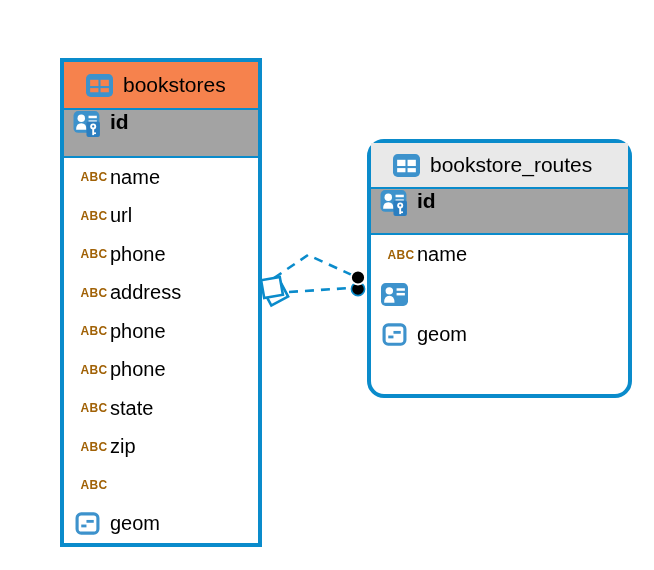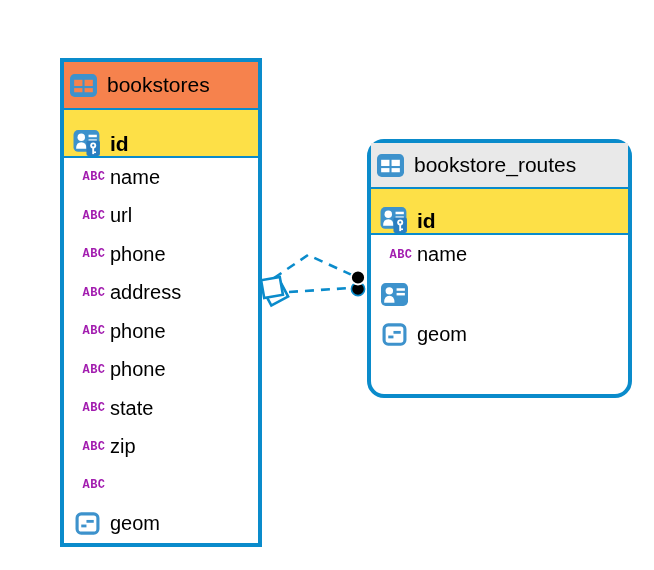--- a/index.html
+++ b/index.html
@@ -10,46 +10,46 @@
     color:#000;
   }
   .entity{
     position:absolute;
     background:#fff;
     border:4px solid #0a8bcb;
     box-sizing:border-box;
   }
   .hdr{
     display:flex;align-items:center;
-    padding:0 4px;gap:9px;
+    padding:0 20px;gap:9px;
     font-size:21px;font-weight:500;color:#000;
     border-bottom:2px solid #0a8bcb;
   }
   .hdr-orange{background:#f6824d;}
   .hdr-gray{background:#e9e9e9;}
   .hdr-orange .cell{fill:#f6824d;}
   .hdr-gray .cell{fill:#ffffff;}
   .pkrow{
-    display:flex;align-items:flex-end;
+    display:flex;align-items:flex-start;
     padding:0 8px;gap:8px;
     font-size:21px;font-weight:700;
     border-bottom:2px solid #0a8bcb;
-    background:#fde047;
+    background:#a3a3a3;
   }
   .row{
     display:flex;align-items:center;
     padding:0 8px;gap:8px;
     font-size:20px;font-weight:400;
     background:#fff;
   }
   .ic{width:30px;min-width:30px;display:flex;align-items:center;justify-content:center;}
   .abc{
-    font-family:Liberation Mono, monospace;
+    font-family:Liberation Sans, sans-serif;
     font-size:12px;font-weight:800;letter-spacing:0.4px;
-    color:#a21caf;
+    color:#a16207;
     margin-left:14px;
   }
   
   #tbl-bookstores{left:60px;top:58px;width:202px;height:489px;}
   #tbl-bookstores .hdr{height:46px;}
   #tbl-bookstores .pkrow{height:46px;}
   #tbl-bookstores .row{height:38.5px;}
   
   #tbl-routes{left:367px;top:139px;width:265px;height:259px;border-radius:17px;}
   #tbl-routes .hdr{height:44px;}

